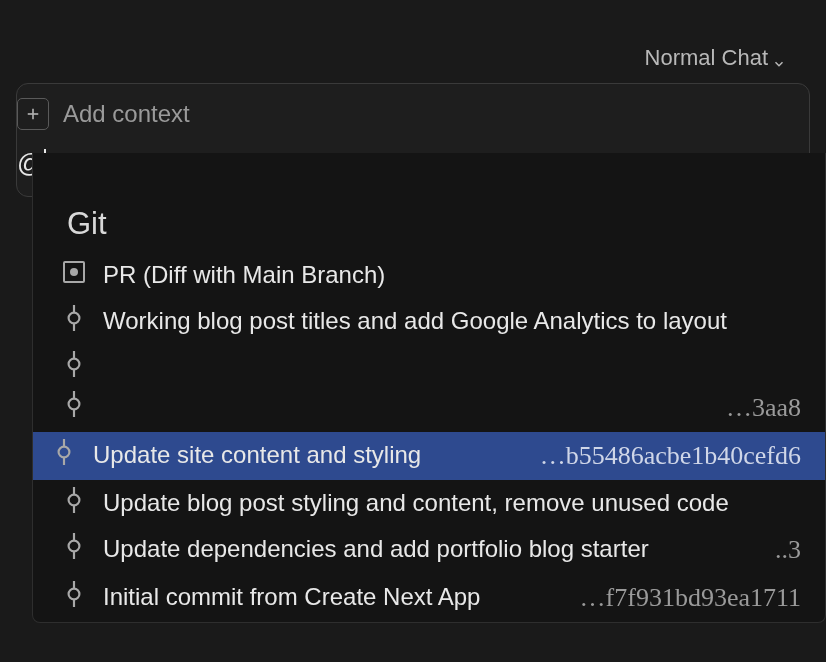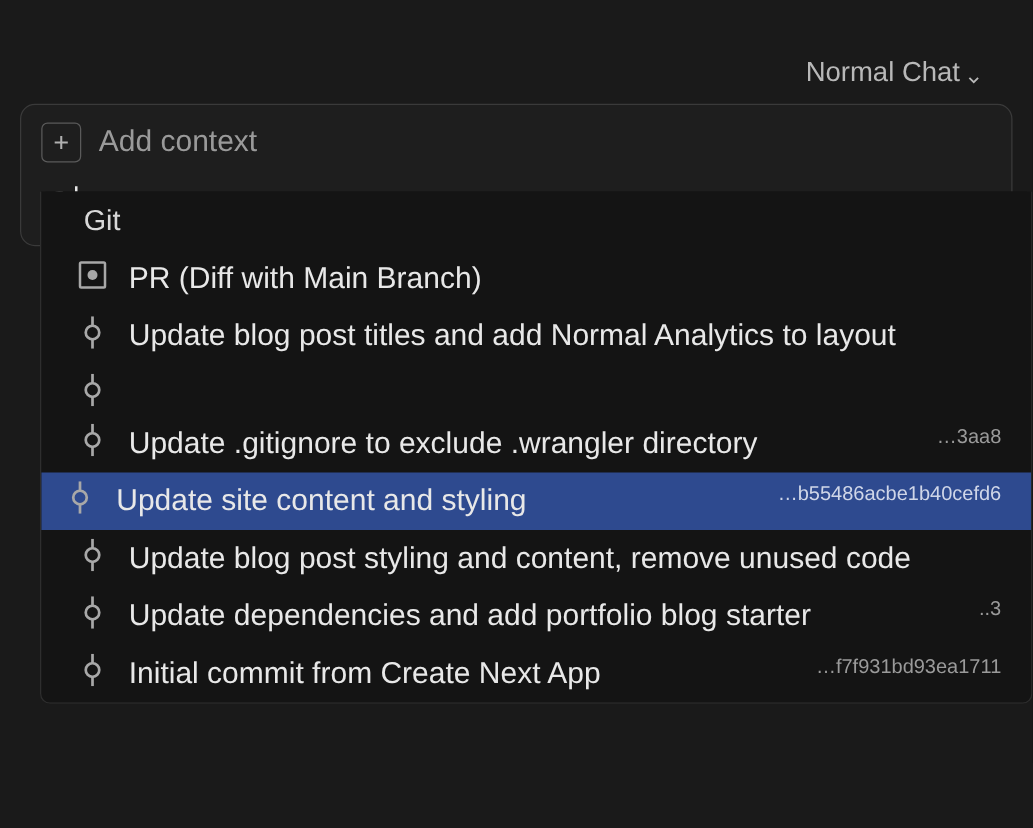--- a/index.html
+++ b/index.html
@@ -20,21 +20,21 @@
       font-size: 22px;
       align-items: center;
       gap: 4px;
       margin-top: 45px;
     }
     .mode-chevron { width: 14px; height: 14px; }
     .context-box {
       margin: 0 16px;
       border: 1px solid #3a3a3a;
       border-radius: 12px;
-      padding: 14px 16px;
+      padding: 14px 0;
       background: #1e1e1e;
     }
     .context-row {
       display: flex;
       align-items: center;
       gap: 14px;
       margin-bottom: 18px;
     }
     .plus-btn {
       width: 32px;
@@ -69,22 +69,23 @@
       right: 0;
       top: 153px;
       background: #141414;
       border: 1px solid #2e2e2e;
       border-top: none;
       border-radius: 0 0 8px 8px;
       overflow: hidden;
     }
     .dropdown-header {
       padding: 10px 26px 10px 34px;
-      font-size: 23px;
+      font-size: 31px;
       color: #d8d8d8;
+      margin-top: 43px;
     }
     .dropdown-item {
       display: flex;
       align-items: flex-start;
       gap: 18px;
       padding: 9px 24px 9px 30px;
       font-size: 24px;
       color: #e8e8e8;
       cursor: pointer;
       white-space: nowrap;
@@ -121,22 +122,23 @@
     .commit-icon svg { width: 18px; height: 26px; }
     .item-label {
       flex: 0 1 auto;
       overflow: hidden;
       text-overflow: clip;
     }
     .item-hash {
       flex-shrink: 0;
       margin-left: auto;
       color: #9a9a9a;
-      font-size: 16px;
+      font-size: 26px;
       padding-left: 10px;
+      font-family: Liberation Serif, serif;
     }
     .dropdown-item.selected .item-hash { color: #cfd6e8; }
   </style>
 </head>
 <body>
 
 <div class="mode-selector">
   <span>Normal Chat</span>
   <span class="mode-chevron">
     <svg viewBox="0 0 24 24" fill="none" stroke="#b8b8b8" stroke-width="2.5">
@@ -170,40 +172,39 @@
         <span class="item-label">PR (Diff with Main Branch)</span>
       </div>
       <div class="dropdown-item">
         <span class="item-icon commit-icon">
           <svg viewBox="0 0 16 24" fill="none" stroke="#a8a8a8" stroke-width="2">
             <line x1="8" y1="0" x2="8" y2="7"></line>
             <circle cx="8" cy="12" r="5"></circle>
             <line x1="8" y1="17" x2="8" y2="24"></line>
           </svg>
         </span>
-        <span class="item-label">Update blog post titles and add Normal Analytics to layout</span>
-      </div>
-      <div class="dropdown-item">
-        <span class="item-icon commit-icon">
-          <svg viewBox="0 0 16 24" fill="none" stroke="#a8a8a8" stroke-width="2">
-            <line x1="8" y1="0" x2="8" y2="7"></line>
-            <circle cx="8" cy="12" r="5"></circle>
-            <line x1="8" y1="17" x2="8" y2="24"></line>
-          </svg>
-        </span>
-      </div>
-      <div class="dropdown-item">
-        <span class="item-icon commit-icon">
-          <svg viewBox="0 0 16 24" fill="none" stroke="#a8a8a8" stroke-width="2">
-            <line x1="8" y1="0" x2="8" y2="7"></line>
-            <circle cx="8" cy="12" r="5"></circle>
-            <line x1="8" y1="17" x2="8" y2="24"></line>
-          </svg>
-        </span>
-        <span class="item-label">Update .gitignore to exclude .wrangler directory</span>
+        <span class="item-label">Working blog post titles and add Google Analytics to layout</span>
+      </div>
+      <div class="dropdown-item">
+        <span class="item-icon commit-icon">
+          <svg viewBox="0 0 16 24" fill="none" stroke="#a8a8a8" stroke-width="2">
+            <line x1="8" y1="0" x2="8" y2="7"></line>
+            <circle cx="8" cy="12" r="5"></circle>
+            <line x1="8" y1="17" x2="8" y2="24"></line>
+          </svg>
+        </span>
+      </div>
+      <div class="dropdown-item">
+        <span class="item-icon commit-icon">
+          <svg viewBox="0 0 16 24" fill="none" stroke="#a8a8a8" stroke-width="2">
+            <line x1="8" y1="0" x2="8" y2="7"></line>
+            <circle cx="8" cy="12" r="5"></circle>
+            <line x1="8" y1="17" x2="8" y2="24"></line>
+          </svg>
+        </span>
         <span class="item-hash">…3aa8</span>
       </div>
       <div class="dropdown-item selected">
         <span class="item-icon commit-icon">
           <svg viewBox="0 0 16 24" fill="none" stroke="#a8a8a8" stroke-width="2">
             <line x1="8" y1="0" x2="8" y2="7"></line>
             <circle cx="8" cy="12" r="5"></circle>
             <line x1="8" y1="17" x2="8" y2="24"></line>
           </svg>
         </span>

